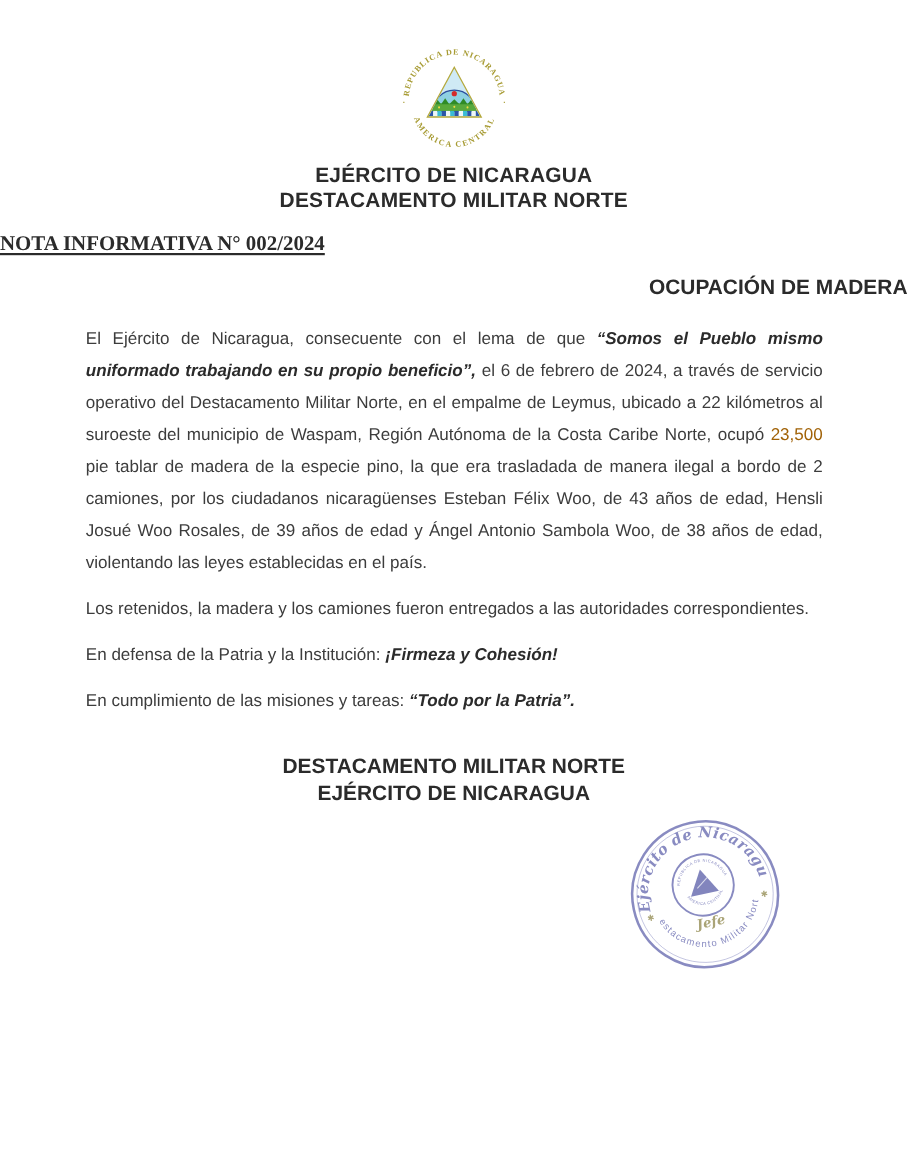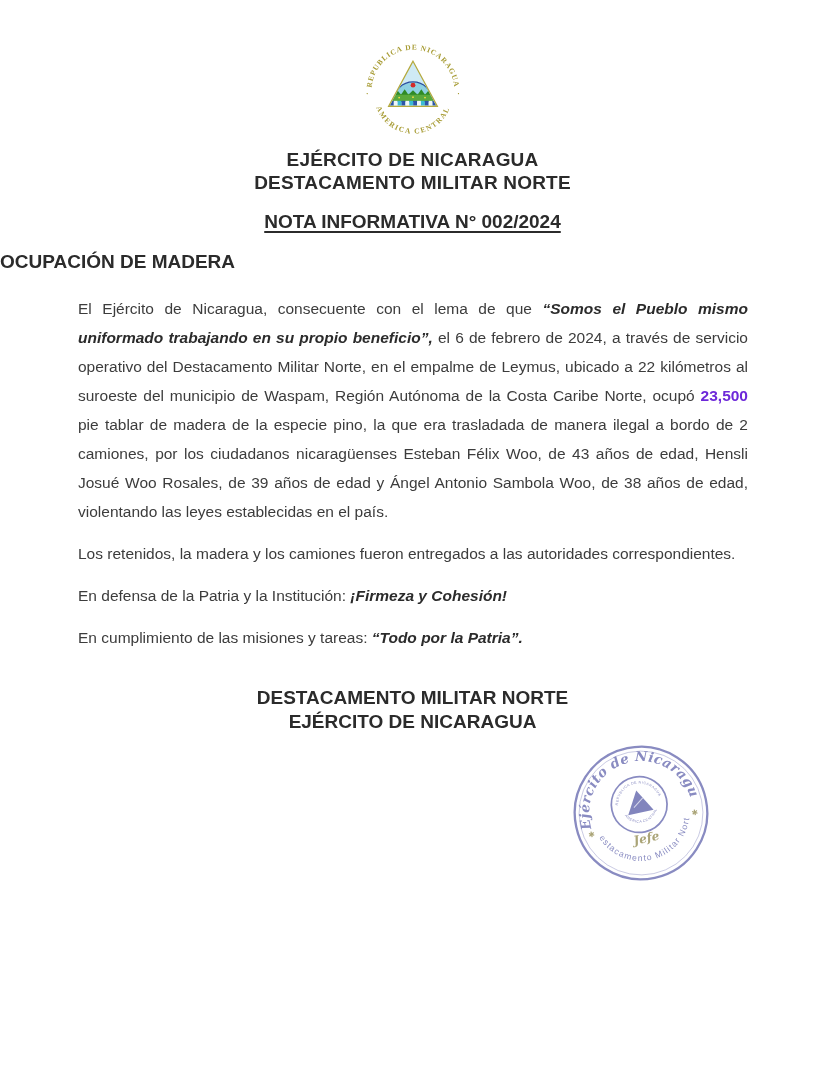--- a/index.html
+++ b/index.html
@@ -24,45 +24,45 @@
   .h1 {
     text-align: center;
     font-weight: 700;
     font-size: 19px;
     line-height: 23px;
     color: #2b2b2b;
     letter-spacing: 0.2px;
   }
   .note-title {
     margin-top: 17px;
-    text-align: center;
     font-weight: 700;
     font-size: 19px;
     color: #2b2b2b;
     text-decoration: underline;
     text-decoration-thickness: 2px;
     text-underline-offset: 3px;
+    font-family: Liberation Serif, serif;
   }
   .subject {
     margin-top: 18px;
-    text-align: left;
+    text-align: right;
     font-weight: 700;
     font-size: 19px;
     color: #2b2b2b;
   }
   .content {
     margin: 21px 77px 0 78px;
     font-size: 15.5px;
     line-height: 29px;
     text-align: justify;
     text-align-last: left;
     color: #3c3c3c;
   }
   .content p { margin: 0 0 13px 0; }
-  .b  { font-weight: 700; color: #6d28d9; }
+  .b  { font-weight: 400; color: #a16207; }
   .bi { font-weight: 700; font-style: italic; color: #2b2b2b; }
   .footer {
     margin-top: 34px;
     text-align: center;
     font-weight: 700;
     font-size: 19px;
     line-height: 24px;
     color: #2b2b2b;
   }
   .stamp {

